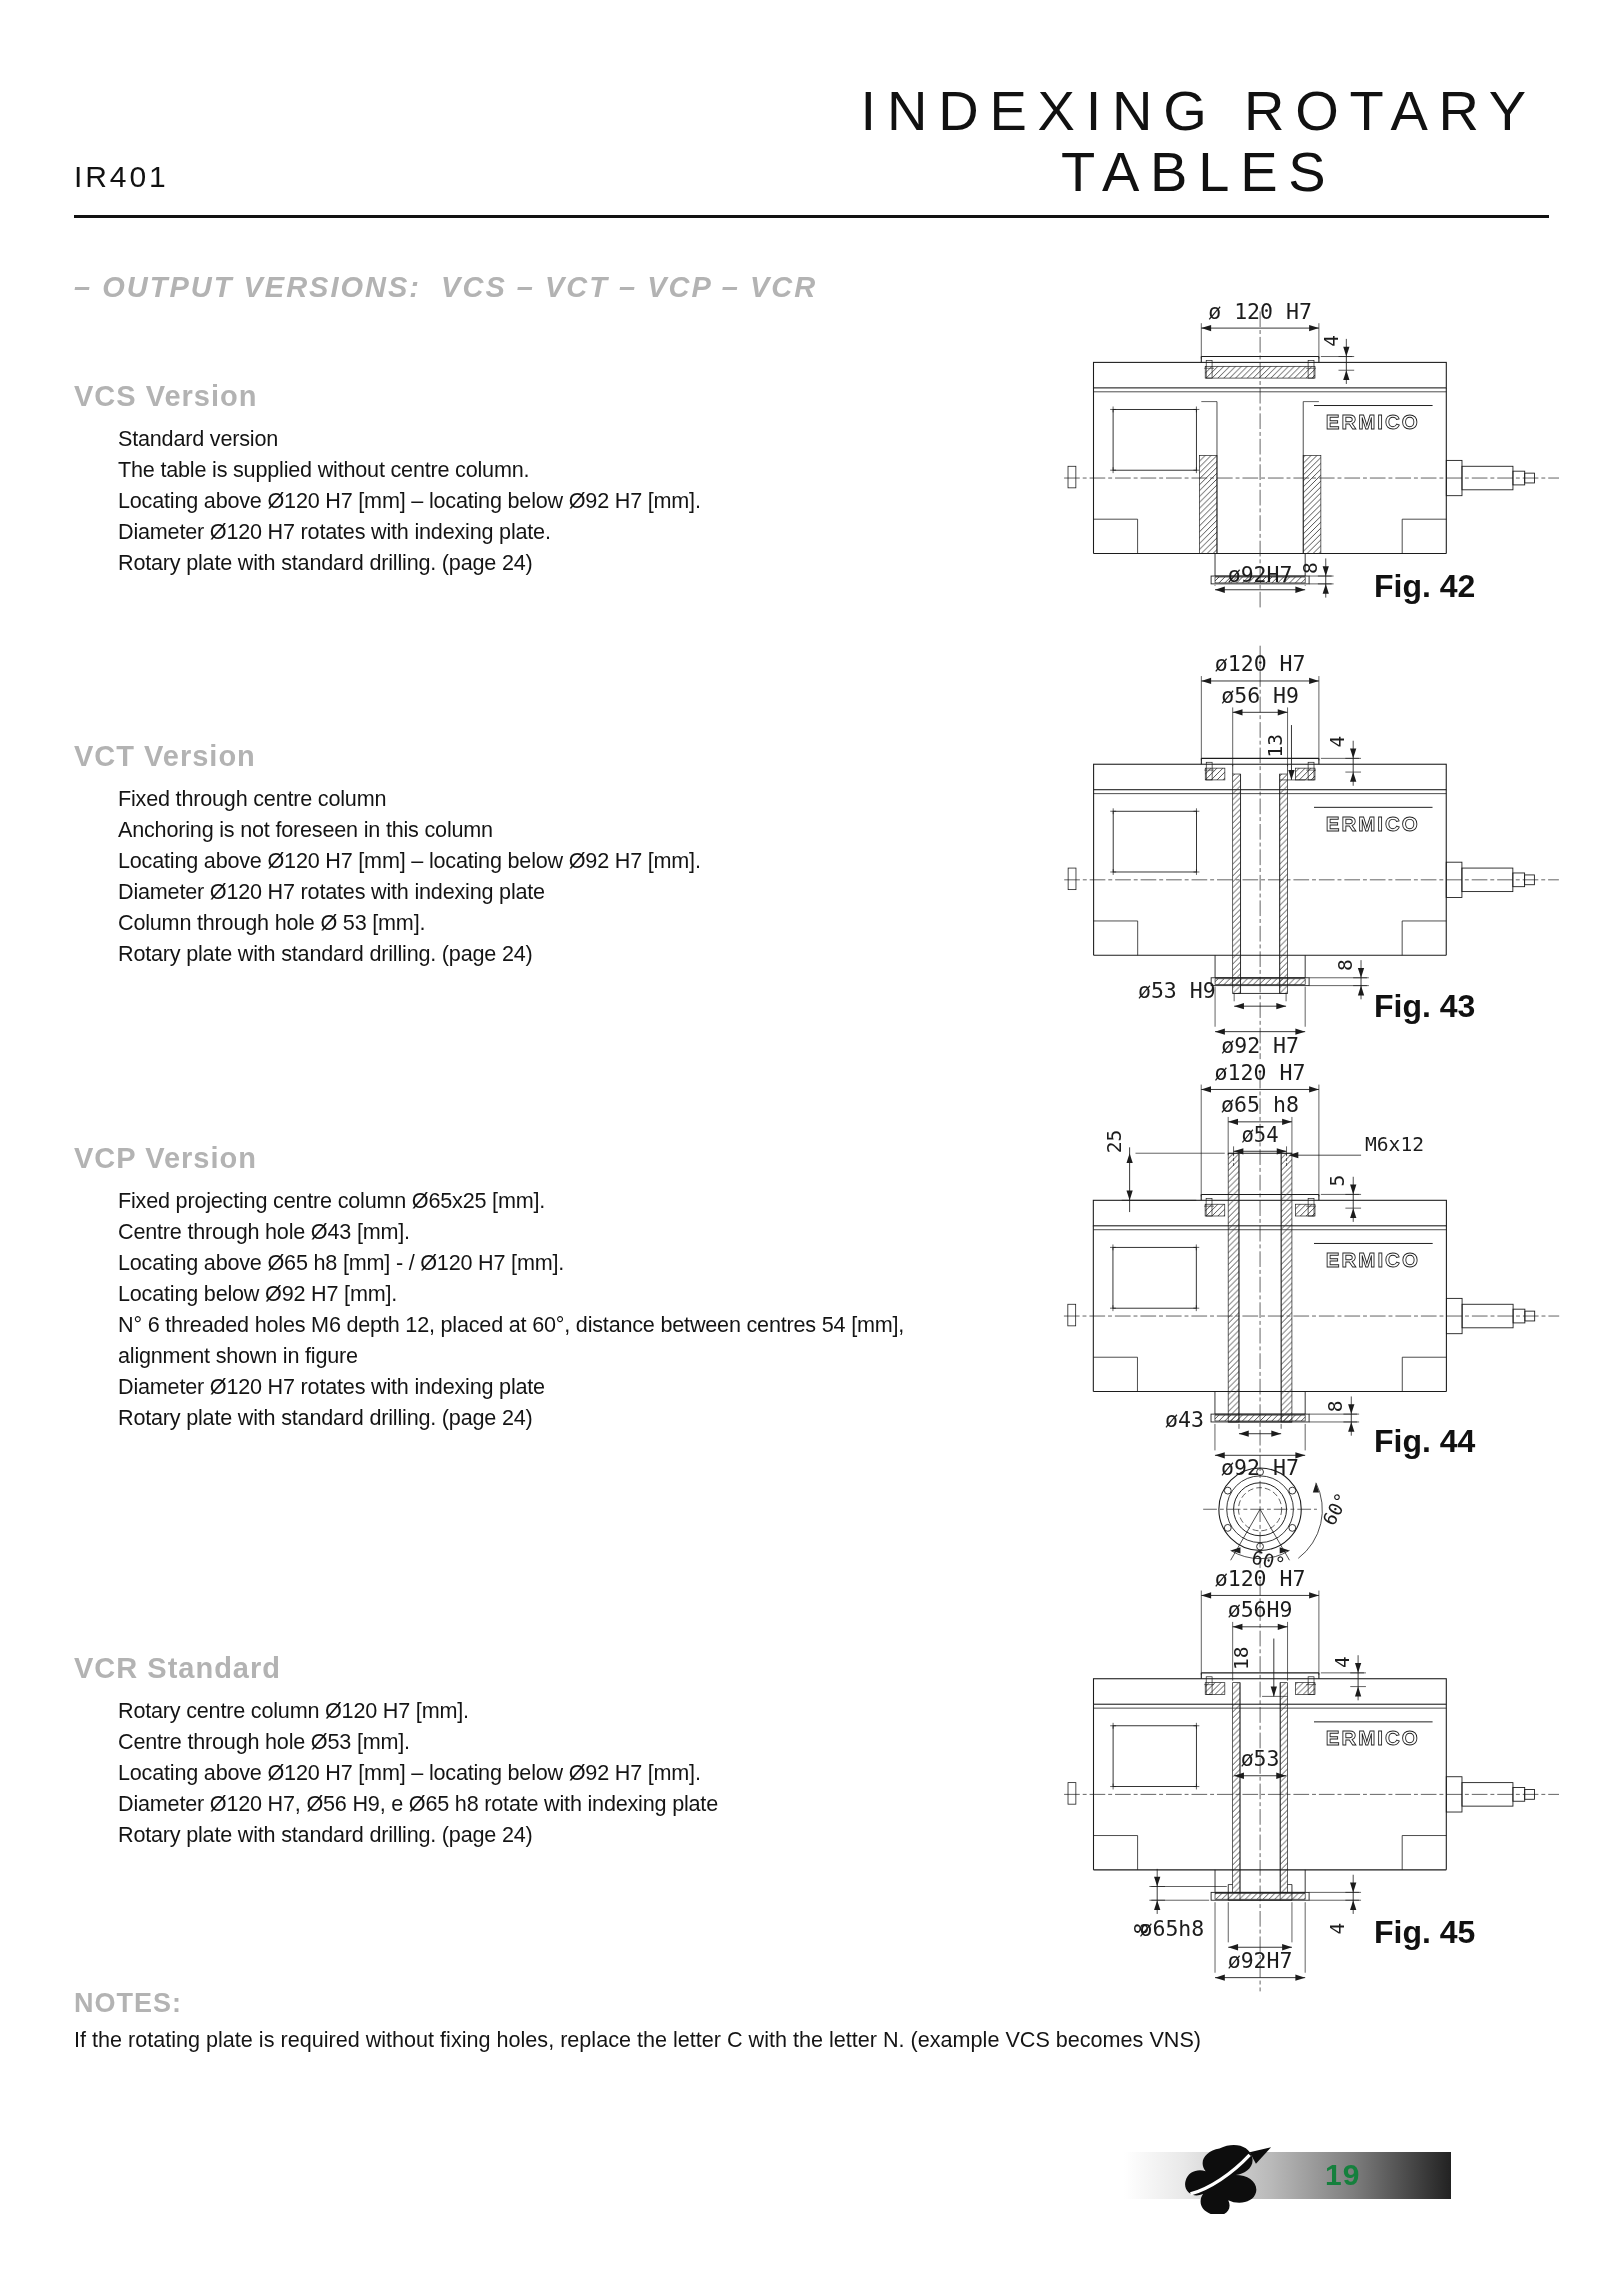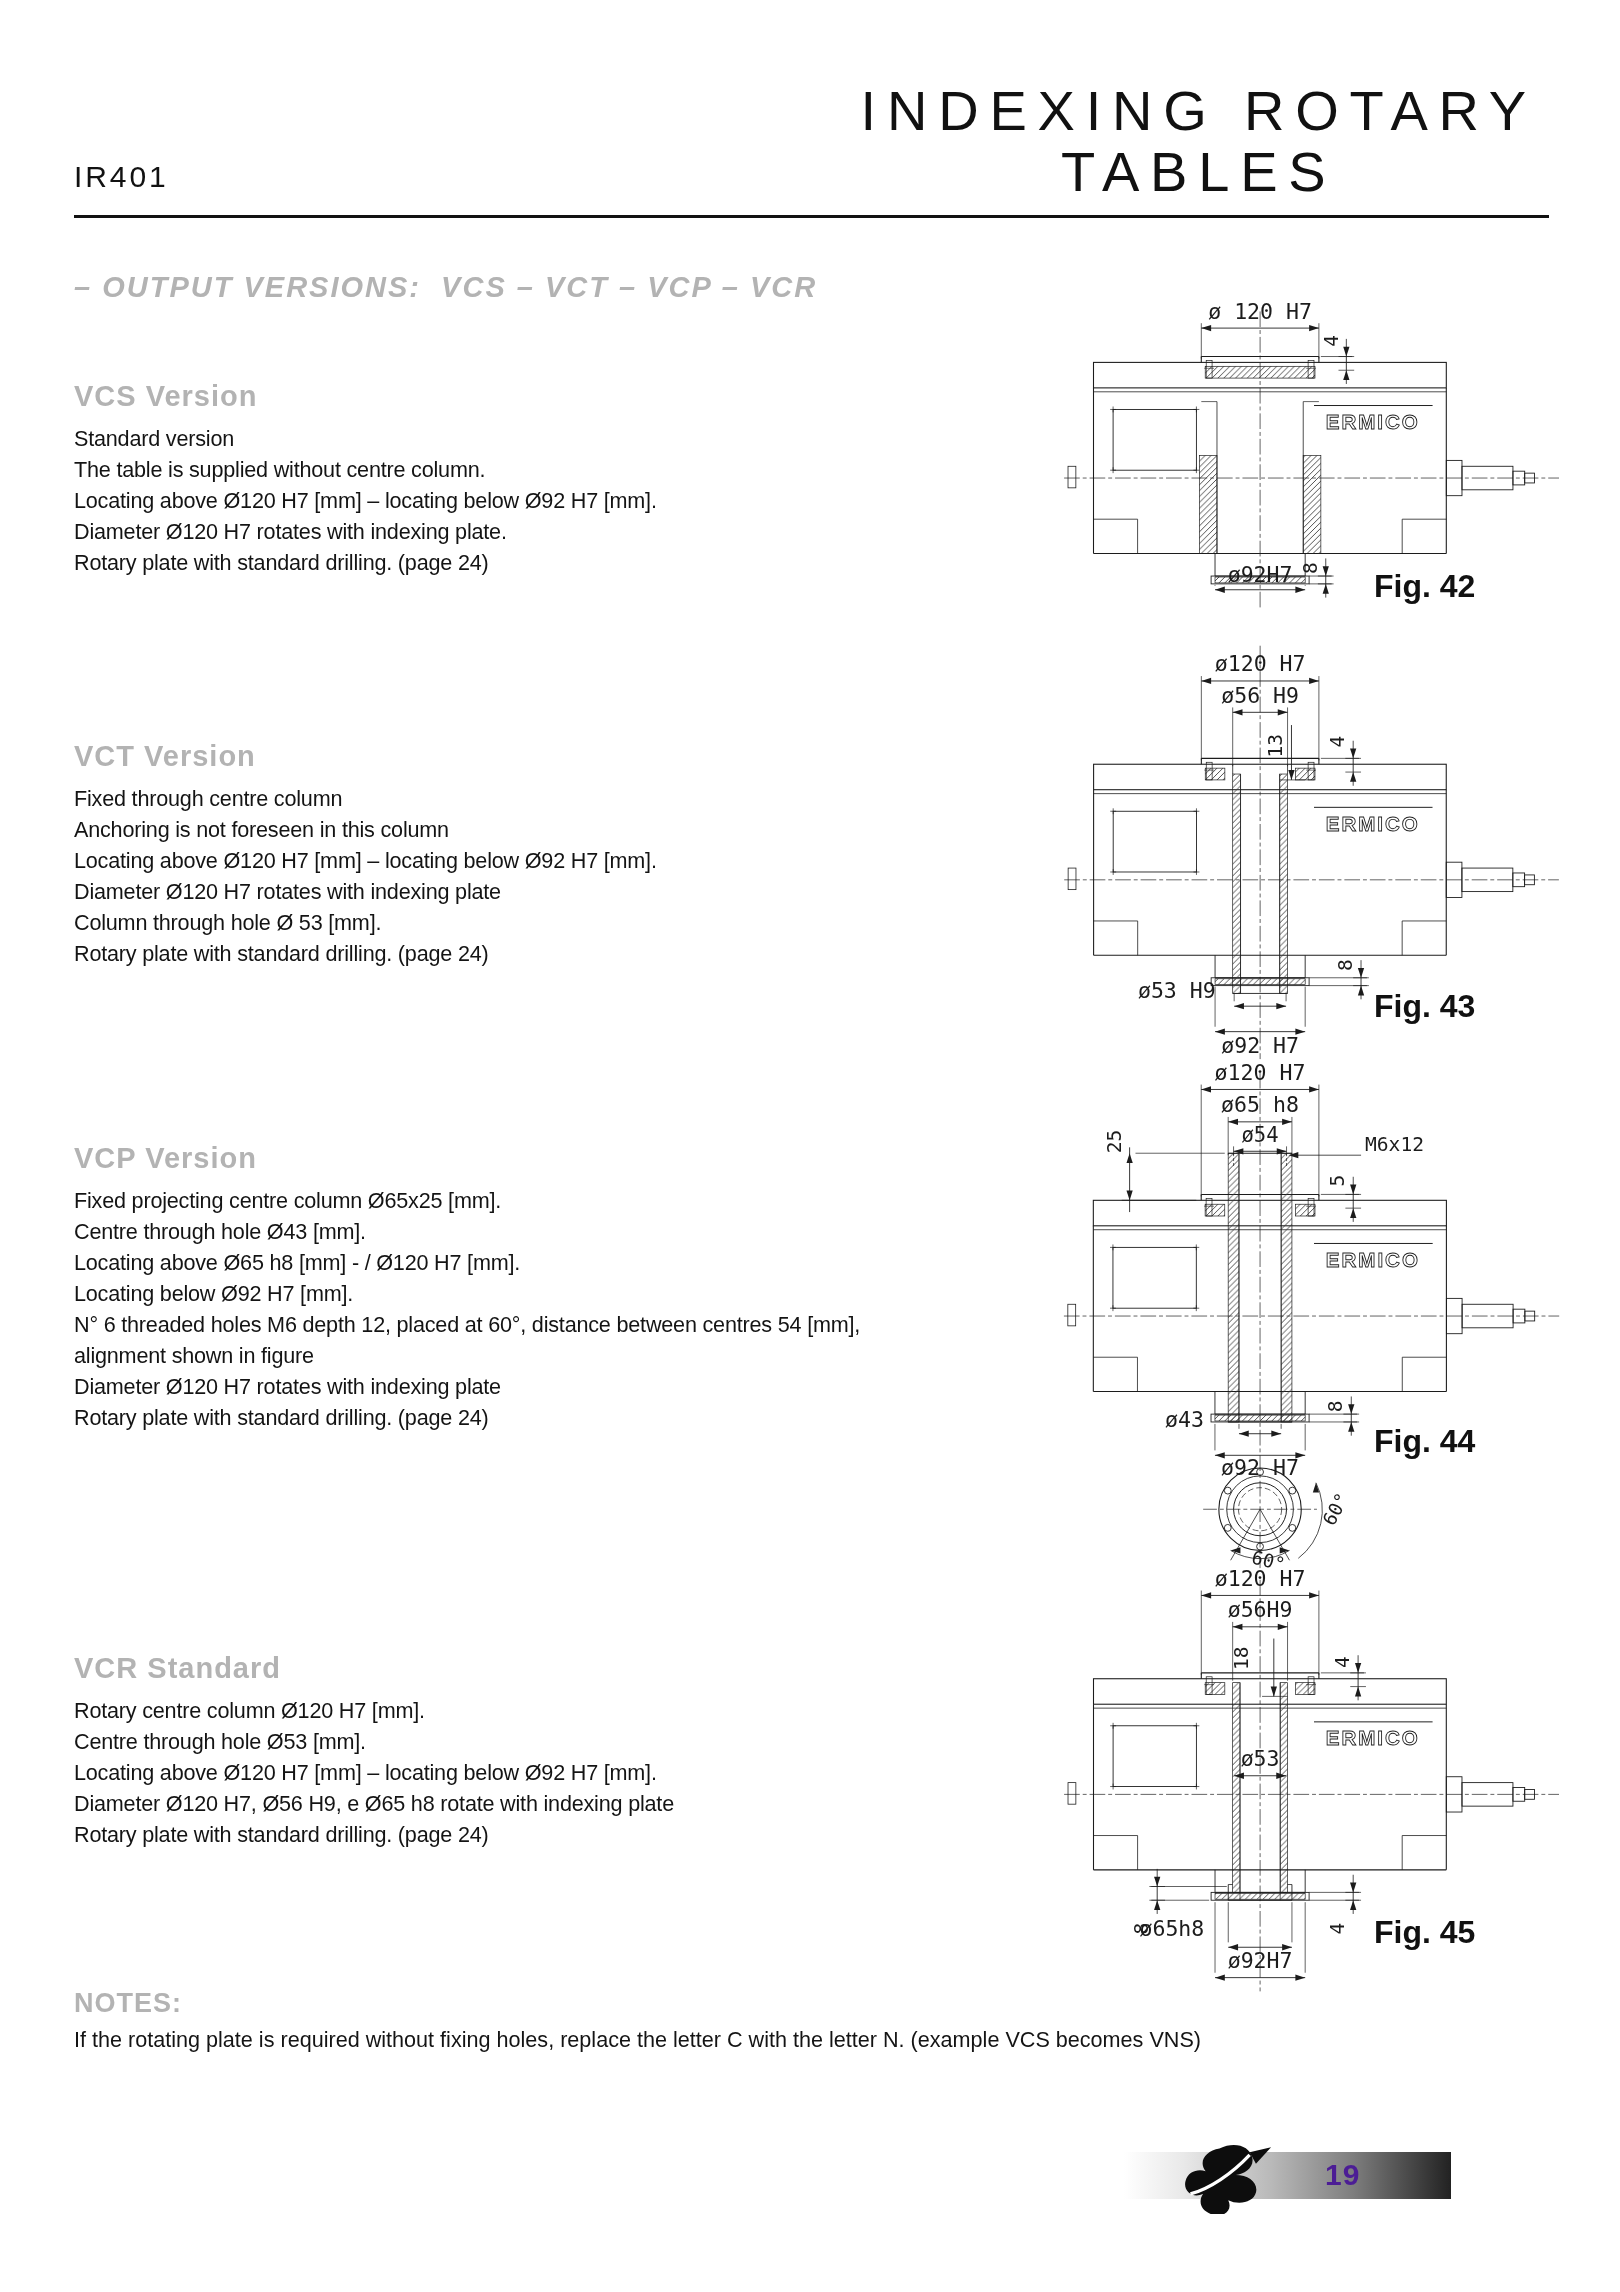--- a/index.html
+++ b/index.html
@@ -7,30 +7,30 @@
         font-family:"Liberation Sans",sans-serif;color:#141414;}
   .model{position:absolute;left:74px;top:160px;font-size:30px;letter-spacing:2.9px;color:#111;}
   .title{position:absolute;right:83px;top:80px;text-align:center;font-size:56px;line-height:61px;
          letter-spacing:10.8px;color:#111;font-weight:400;}
   .rule{position:absolute;left:74px;top:215px;width:1475px;height:2.9px;background:#111;}
   .section-heading{position:absolute;left:74px;top:271px;font-size:29px;font-weight:bold;
          letter-spacing:2px;color:#b3b3b3;text-shadow:1px 1px 0 #ffffff;white-space:pre;font-style:italic;}
   .tblock{position:absolute;left:74px;width:980px;}
   .tblock h3{margin:0 0 9.8px 0;font-size:29px;font-weight:bold;color:#b3b3b3;
          text-shadow:1px 1px 0 #ffffff;letter-spacing:1px;}
-  .tblock .line{font-size:21.6px;line-height:31px;letter-spacing:-0.2px;color:#141414;}
+  .tblock .line{font-size:21.6px;line-height:31px;letter-spacing:-0.2px;color:#141414;margin-left:44px;}
   .fig{position:absolute;}
   .fig svg{display:block;}
   .fig-caption{position:absolute;font-size:32px;font-weight:bold;color:#111;}
   .notes-heading{position:absolute;left:74px;top:1988px;font-size:27px;font-weight:bold;
          color:#b3b3b3;text-shadow:1px 1px 0 #ffffff;letter-spacing:1px;}
   .notes-text{position:absolute;left:74px;top:2027px;width:1451px;font-size:21.6px;color:#141414;}
   .footer-bar{position:absolute;left:1124px;top:2152px;width:327px;height:47px;
          background:linear-gradient(90deg,#ffffff 0%,#e9e9e9 18%,#b9b9b9 45%,#7e7e7e 70%,#222222 100%);}
-  .footer-page{position:absolute;left:1325px;top:2158px;font-size:30px;font-weight:bold;color:#4c1d95;
+  .footer-page{position:absolute;left:1325px;top:2158px;font-size:30px;font-weight:bold;color:#15803d;
          letter-spacing:1px;}
   .footer-logo{position:absolute;left:1180px;top:2141px;}
   .defs-svg{position:absolute;width:0;height:0;}
 </style>
 </head>
 <body>
 
 <svg class="defs-svg" aria-hidden="true">
   <defs>
     <pattern id="hatch" patternUnits="userSpaceOnUse" width="6" height="6">

